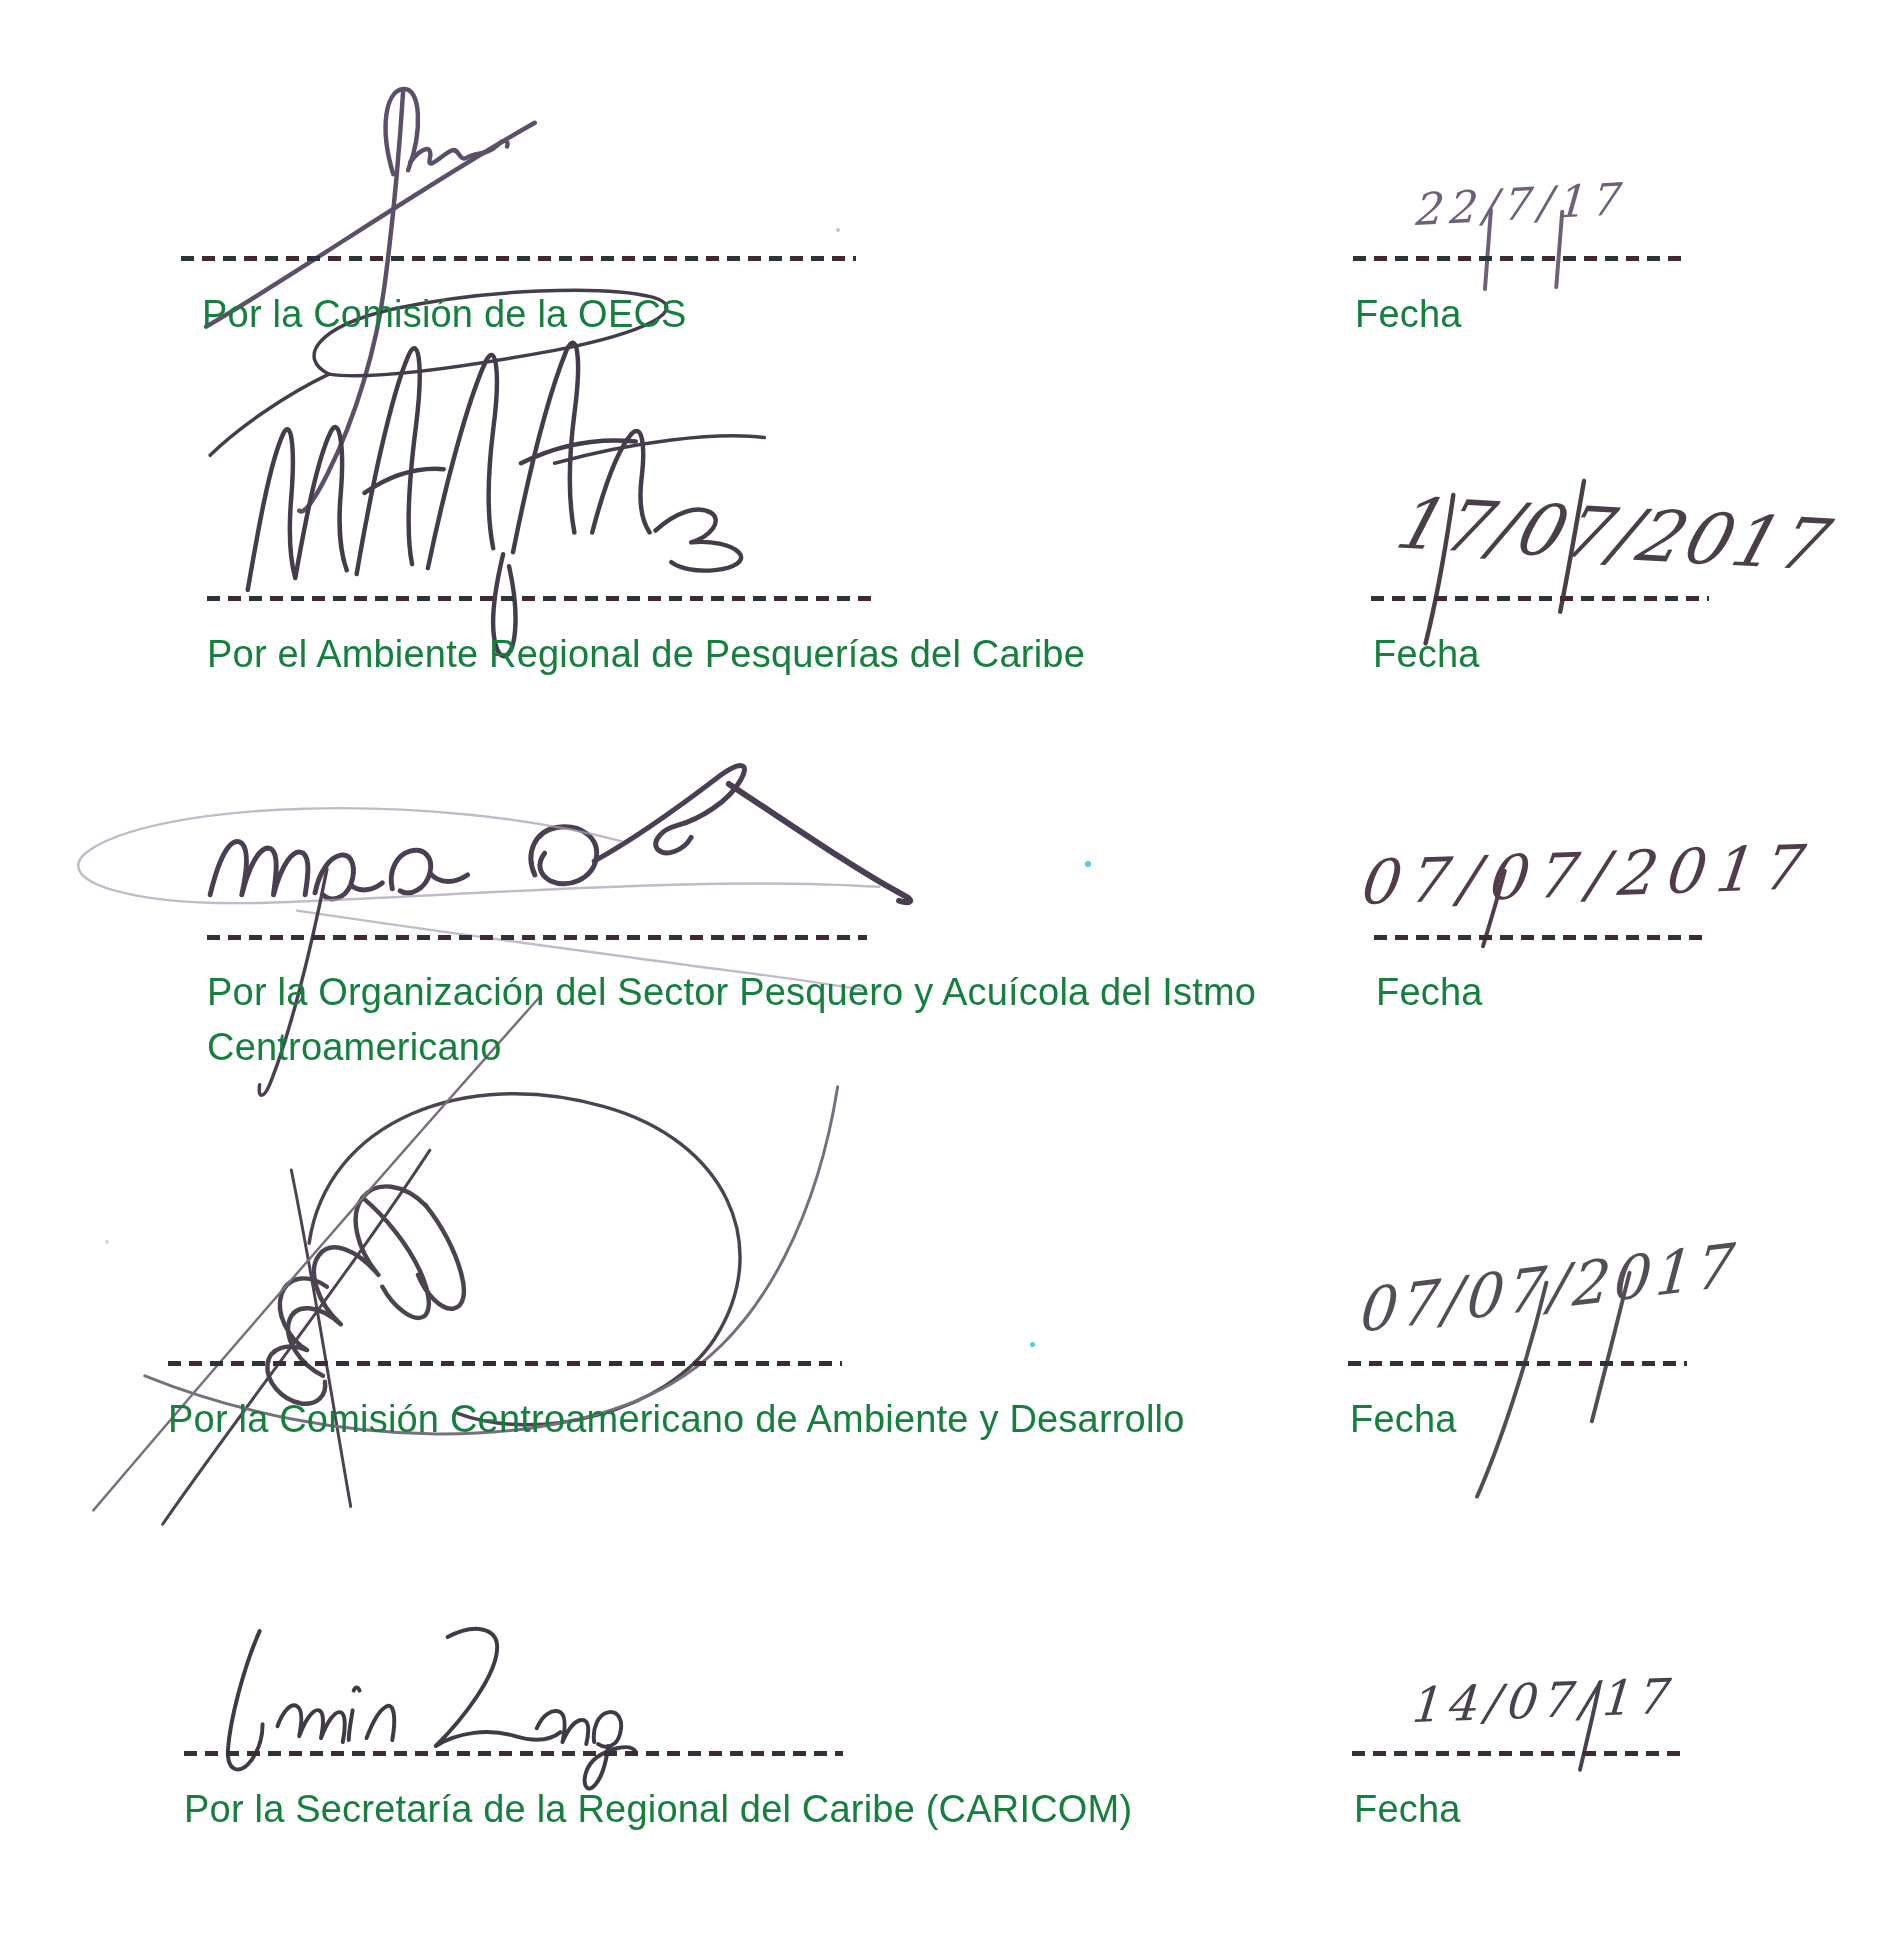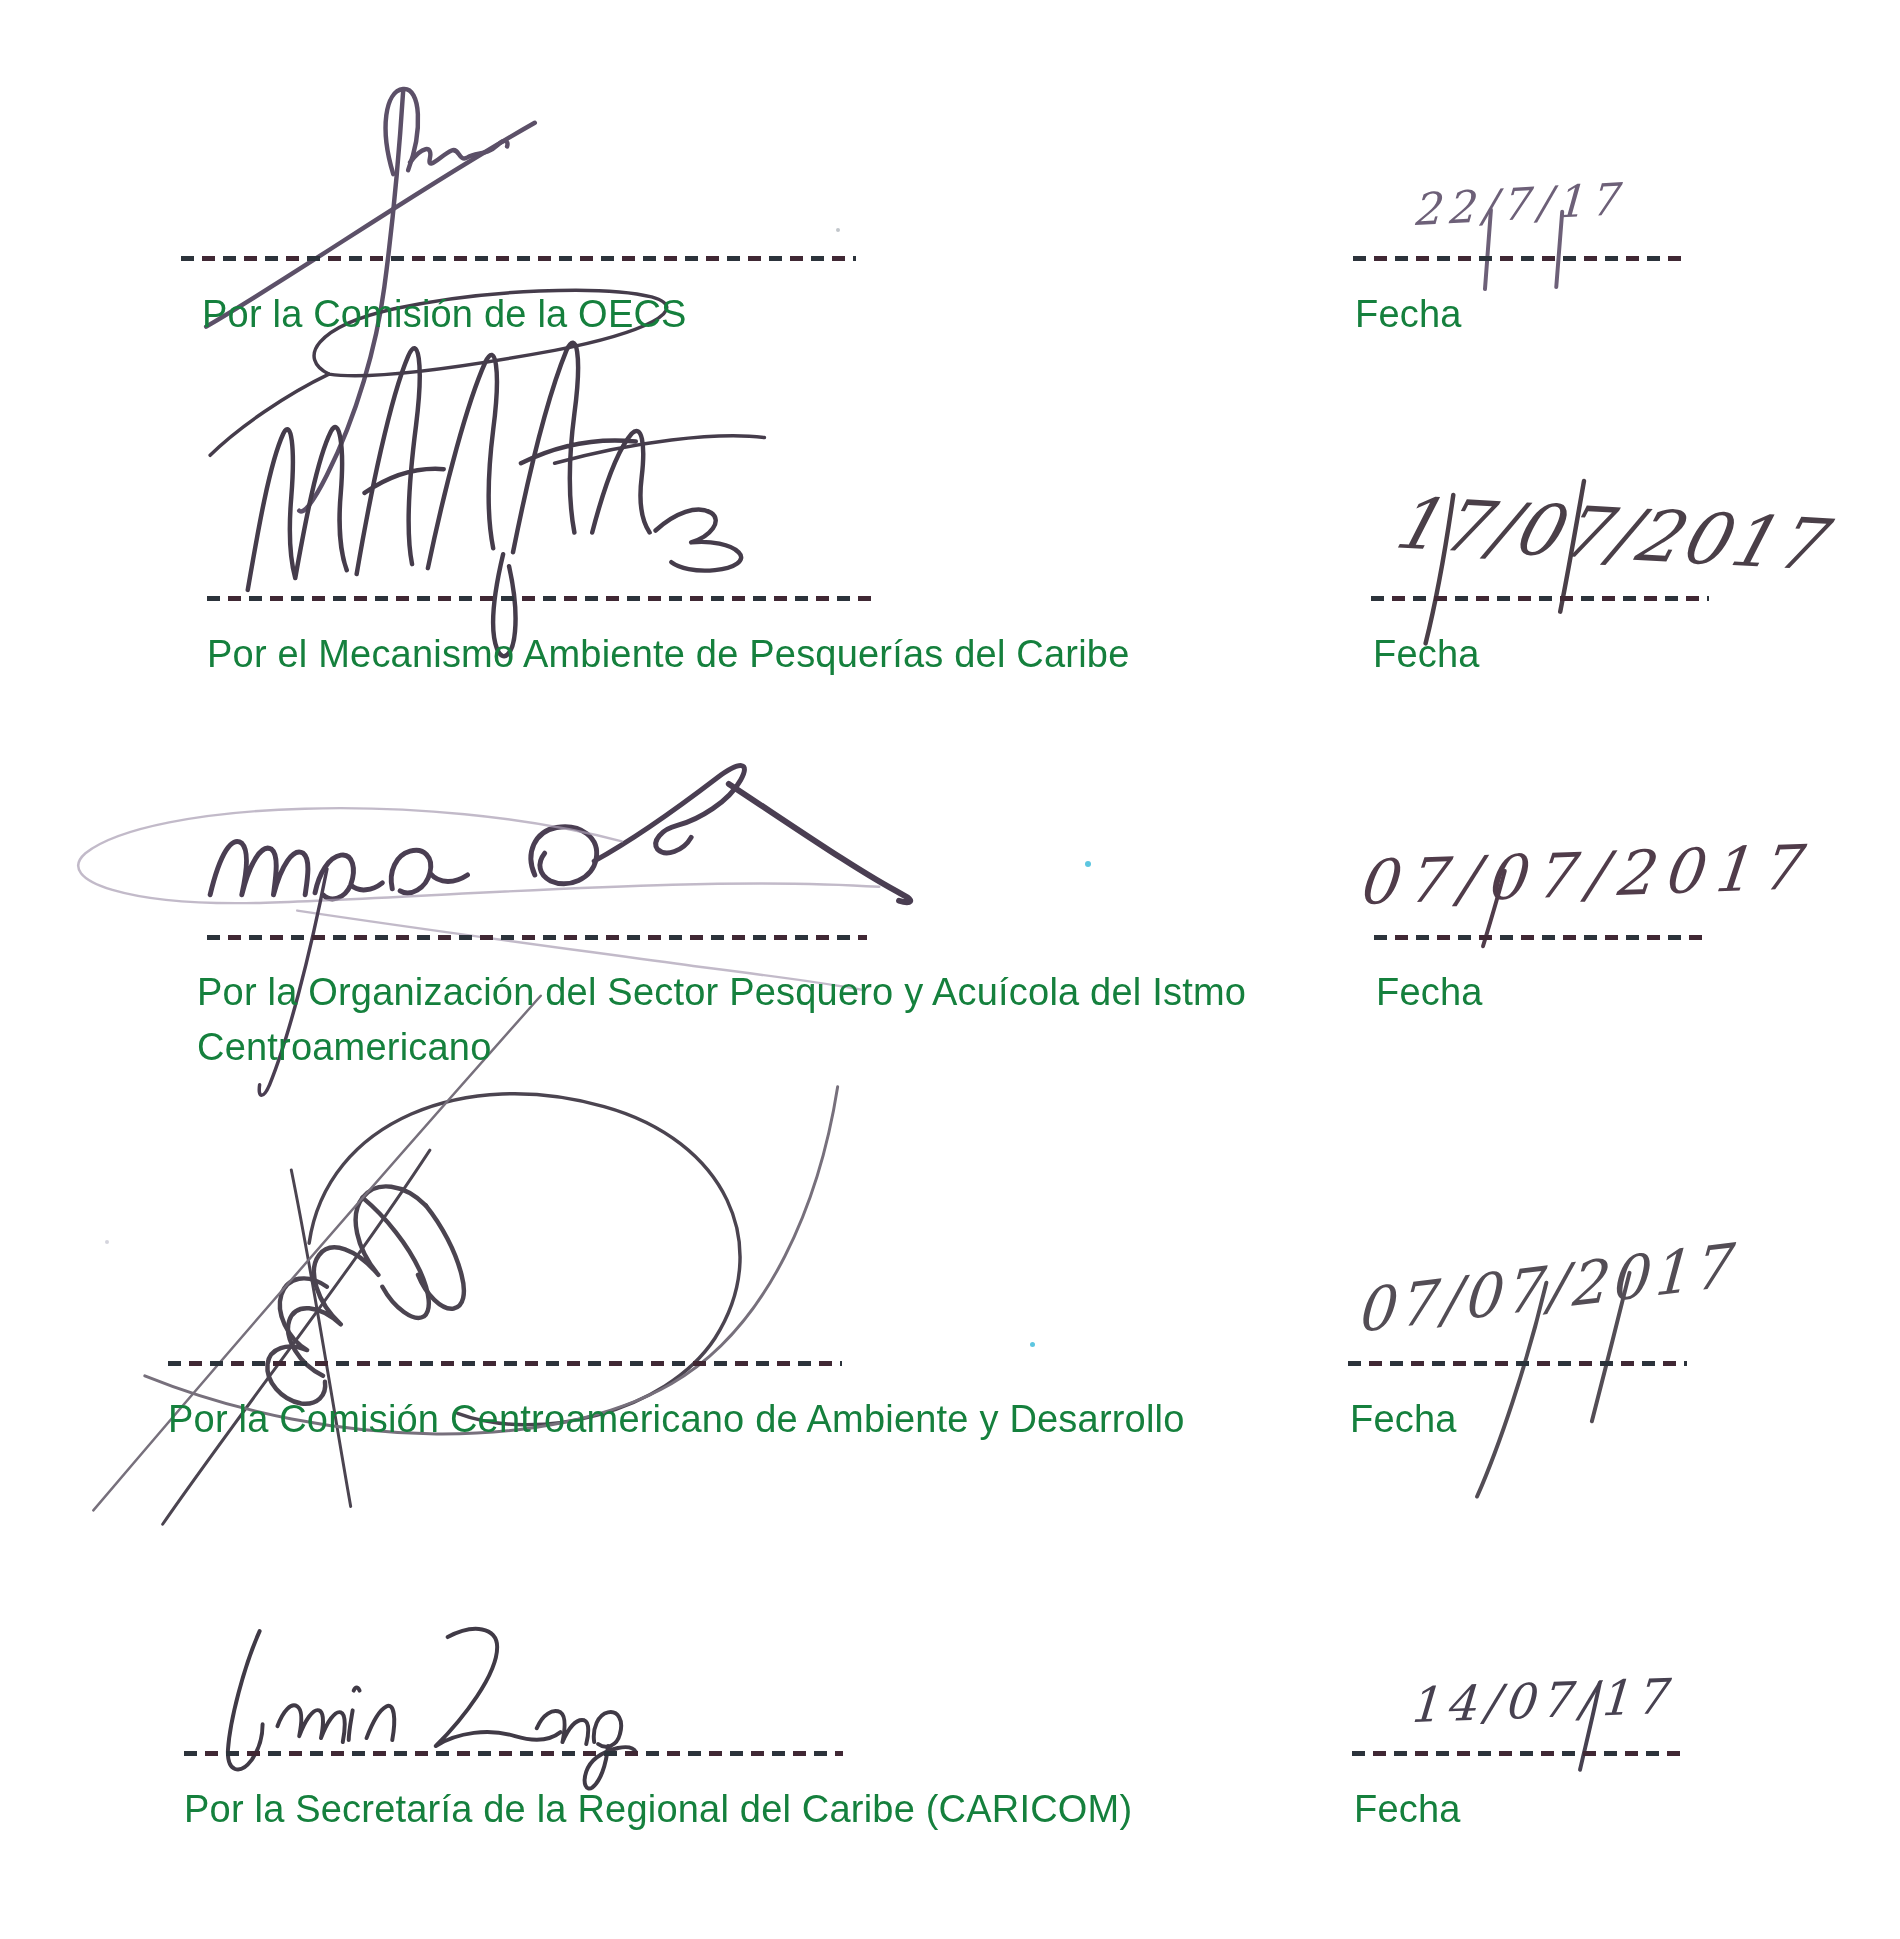--- a/index.html
+++ b/index.html
@@ -27,21 +27,21 @@
   #d1{left:1414px;top:184px;font-size:44px;letter-spacing:6px;color:#6d6078;transform:rotate(-3deg) skewX(-8deg);}
   
   #r2l{left:207px;top:596px;width:664px;}
   #r2r{left:1371px;top:596px;width:338px;}
   #l2{left:207px;top:627px;}
   #f2{left:1373px;top:627px;}
   #d2{left:1388px;top:481px;font-size:71px;letter-spacing:2px;color:#4a3f48;transform:rotate(3deg) skewX(-14deg);}
   
   #r3l{left:207px;top:935px;width:660px;}
   #r3r{left:1374px;top:935px;width:335px;}
-  #l3{left:197px;top:965px;width:1188px;}
+  #l3{left:207px;top:965px;width:1188px;}
   #f3{left:1376px;top:965px;}
   #d3{left:1358px;top:847px;font-size:61px;letter-spacing:10px;color:#503c4a;transform:rotate(-2deg) skewX(-10deg);}
   
   #r4l{left:168px;top:1361px;width:674px;}
   #r4r{left:1348px;top:1361px;width:339px;}
   #l4{left:168px;top:1392px;}
   #f4{left:1350px;top:1392px;}
   #d4{left:1358px;top:1277px;font-size:59px;letter-spacing:4px;color:#534d55;transform:rotate(-7deg) skewX(-12deg);}
   
   #r5l{left:184px;top:1751px;width:659px;}
@@ -119,21 +119,21 @@
   </svg>
 
   <div class="rule" id="r1l"></div>
   <div class="rule" id="r1r"></div>
   <div class="label" id="l1">Por la Comisión de la OECS</div>
   <div class="label" id="f1">Fecha</div>
   <div class="hand" id="d1">22/7/17</div>
 
   <div class="rule" id="r2l"></div>
   <div class="rule" id="r2r"></div>
-  <div class="label" id="l2">Por el Mecanismo Ambiente de Pesquerías del Caribe</div>
+  <div class="label" id="l2">Por el Ambiente Regional de Pesquerías del Caribe</div>
   <div class="label" id="f2">Fecha</div>
   <div class="hand" id="d2">17/07/2017</div>
 
   <div class="rule" id="r3l"></div>
   <div class="rule" id="r3r"></div>
   <div class="label" id="l3">Por la Organización del Sector Pesquero y Acuícola del Istmo Centroamericano</div>
   <div class="label" id="f3">Fecha</div>
   <div class="hand" id="d3">07/07/2017</div>
 
   <div class="rule" id="r4l"></div>

